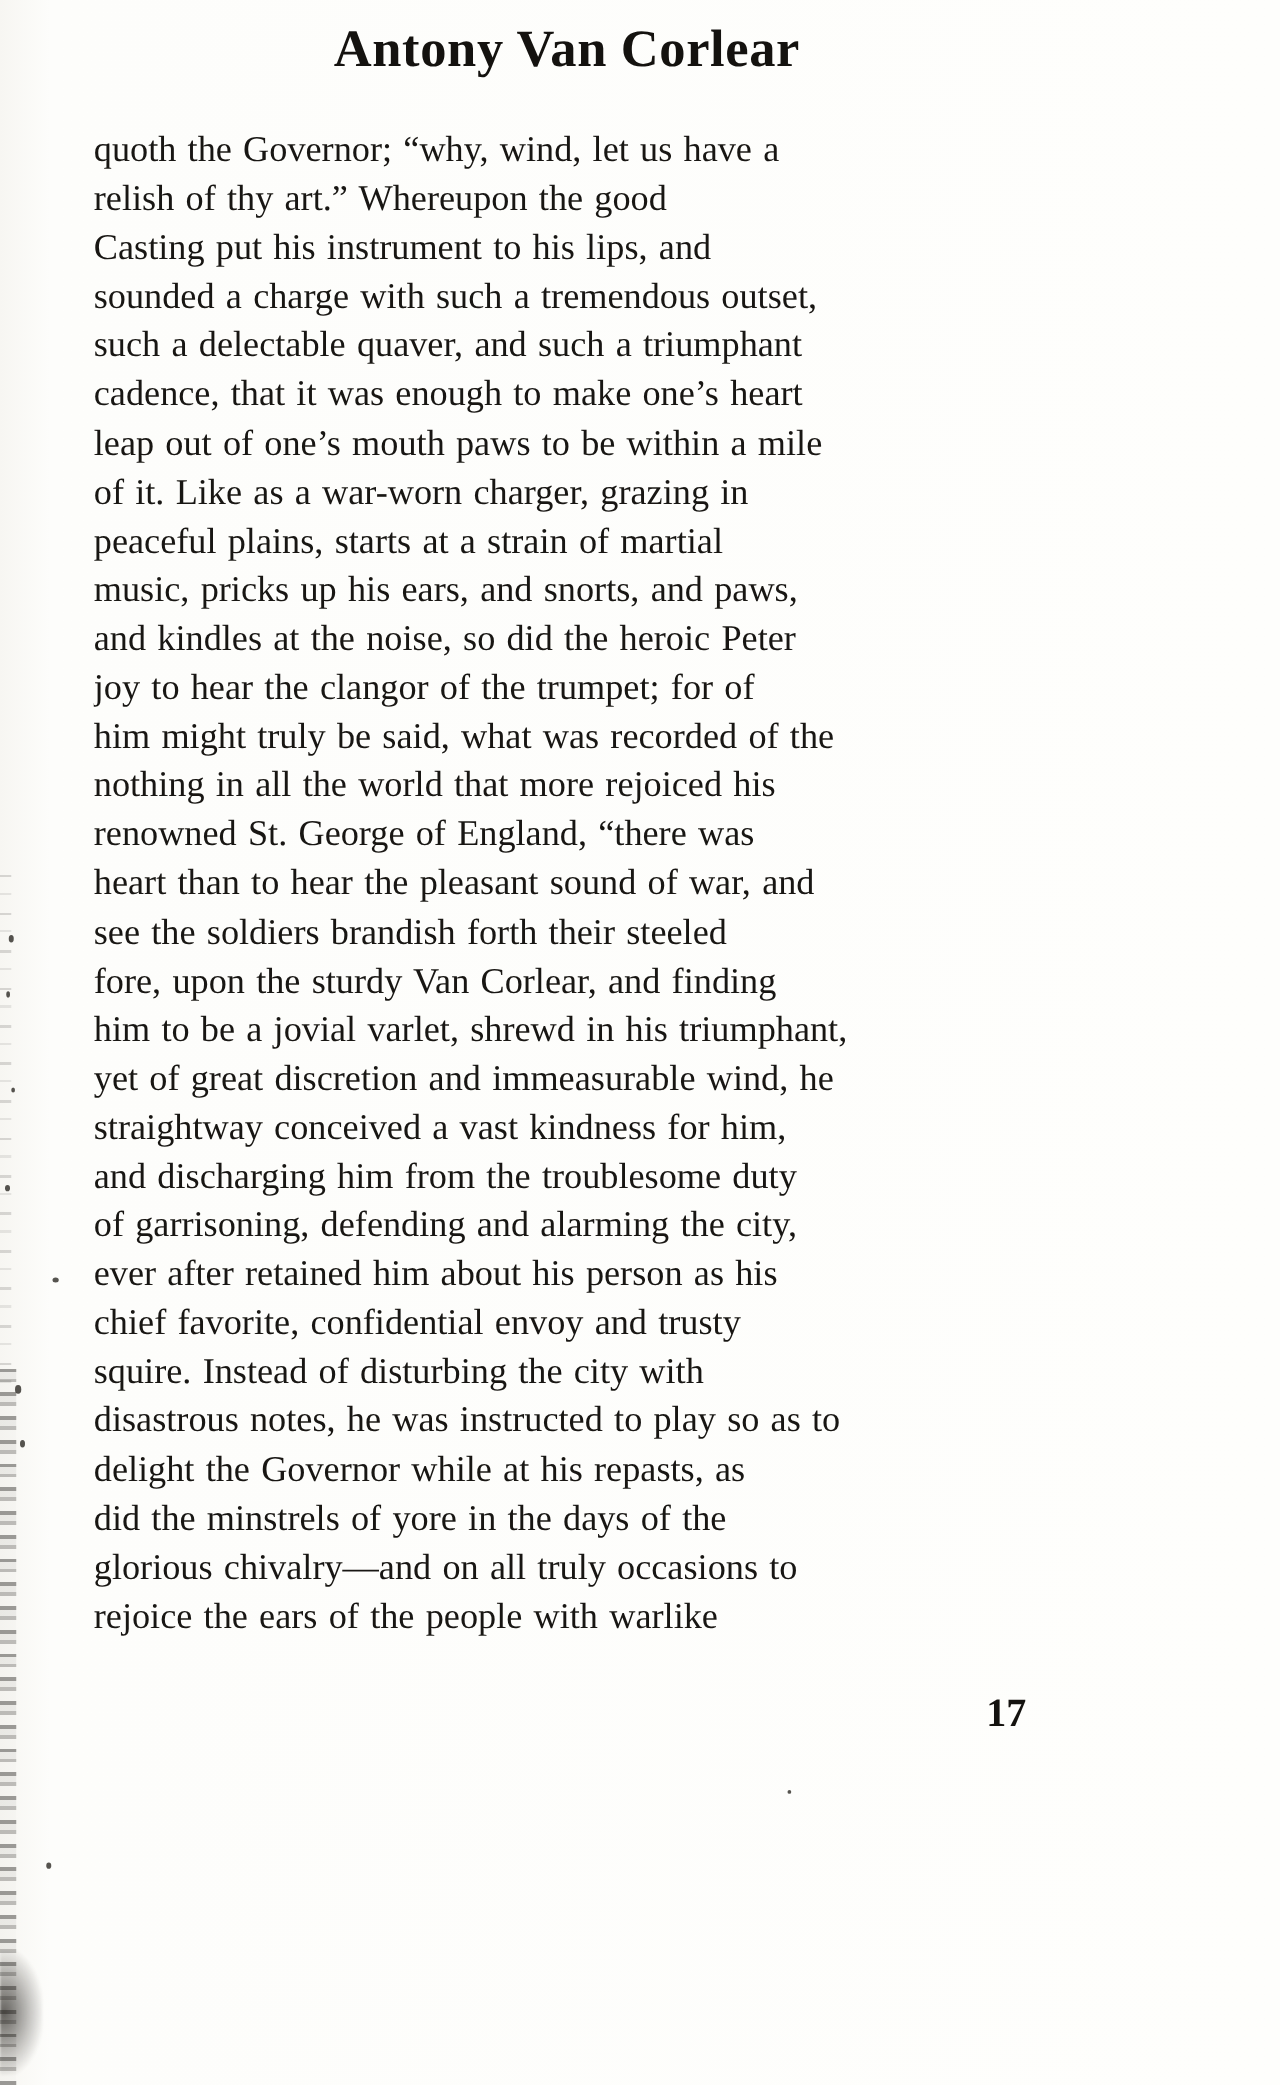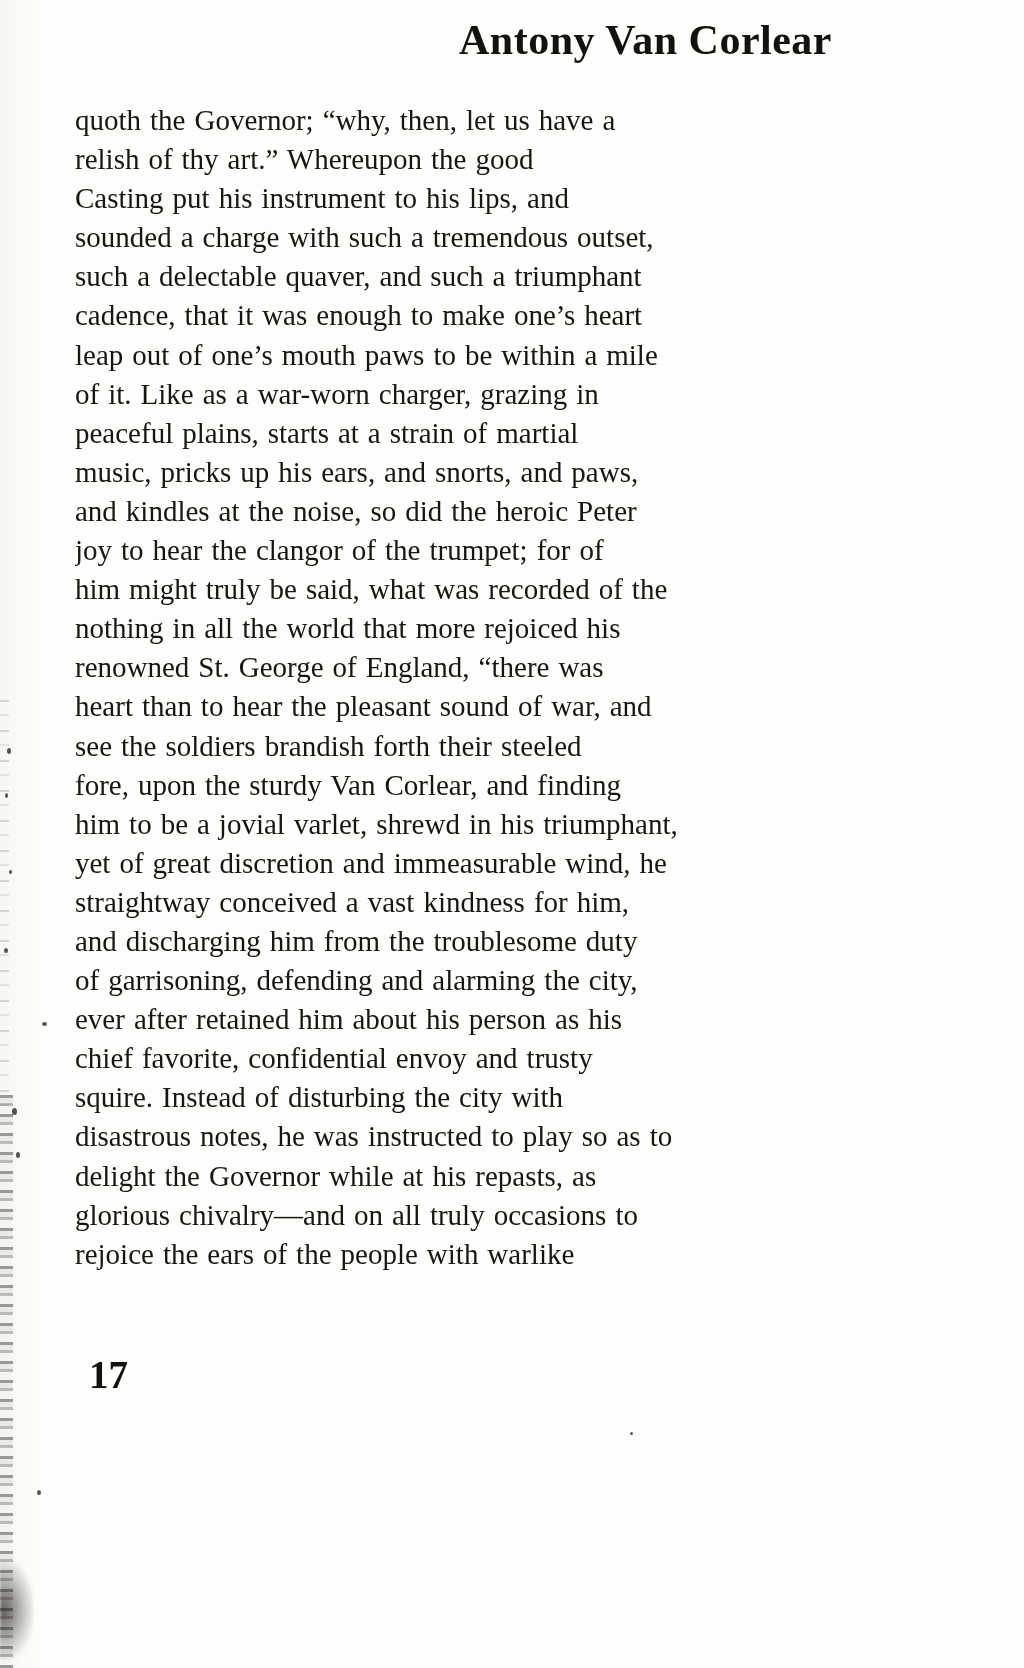--- a/index.html
+++ b/index.html
@@ -19,21 +19,21 @@
   .page {
     position: absolute;
     inset: 0;
   }
   .title {
     position: absolute;
     top: 16px;
     left: 75px;
     width: 757px;
     margin: 0;
-    text-align: right;
+    text-align: center;
     font-size: 42px;
     font-weight: bold;
     letter-spacing: 0.5px;
     color: #14120f;
   }
   .body-text {
     position: absolute;
     top: 101px;
     left: 75px;
     width: 757px;
@@ -50,24 +50,24 @@
   }
   
   .line::after {
     content: "";
     display: inline-block;
     width: 100%;
   }
   .page-number {
     position: absolute;
     top: 1352px;
-    left: 89px;
+    left: 64px;
     width: 757px;
-    text-align: left;
-    font-size: 39px;
+    text-align: right;
+    font-size: 32px;
     font-weight: bold;
     color: #14120f;
   }
   
   .noise { position: absolute; inset: 0; pointer-events: none; }
   .noise-bar {
     position: absolute;
     left: 0;
     top: 1095px;
     width: 13px;
@@ -116,21 +116,21 @@
   }
 </style>
 </head>
 <body>
 
 <div class="page">
 
   <h1 class="title">Antony Van Corlear</h1>
 
   <div class="body-text" id="body-text">
-      <div class="line">quoth the Governor; “why, then, let us have a</div>
+      <div class="line">quoth the Governor; “why, wind, let us have a</div>
       <div class="line">relish of thy art.” Whereupon the good</div>
       <div class="line">Casting put his instrument to his lips, and</div>
       <div class="line">sounded a charge with such a tremendous outset,</div>
       <div class="line">such a delectable quaver, and such a triumphant</div>
       <div class="line">cadence, that it was enough to make one’s heart</div>
       <div class="line">leap out of one’s mouth paws to be within a mile</div>
       <div class="line">of it. Like as a war-worn charger, grazing in</div>
       <div class="line">peaceful plains, starts at a strain of martial</div>
       <div class="line">music, pricks up his ears, and snorts, and paws,</div>
       <div class="line">and kindles at the noise, so did the heroic Peter</div>
@@ -144,20 +144,21 @@
       <div class="line">him to be a jovial varlet, shrewd in his triumphant,</div>
       <div class="line">yet of great discretion and immeasurable wind, he</div>
       <div class="line">straightway conceived a vast kindness for him,</div>
       <div class="line">and discharging him from the troublesome duty</div>
       <div class="line">of garrisoning, defending and alarming the city,</div>
       <div class="line">ever after retained him about his person as his</div>
       <div class="line">chief favorite, confidential envoy and trusty</div>
       <div class="line">squire. Instead of disturbing the city with</div>
       <div class="line">disastrous notes, he was instructed to play so as to</div>
       <div class="line">delight the Governor while at his repasts, as</div>
+      <div class="line">did the minstrels of yore in the days of the</div>
       <div class="line">glorious chivalry—and on all truly occasions to</div>
       <div class="line">rejoice the ears of the people with warlike</div>
     </div>
 
   <div class="page-number">17</div>
 
   <div class="noise">
     <div class="noise-bar-faint"></div>
     <div class="noise-bar"></div>
     <div class="blotch"></div>

